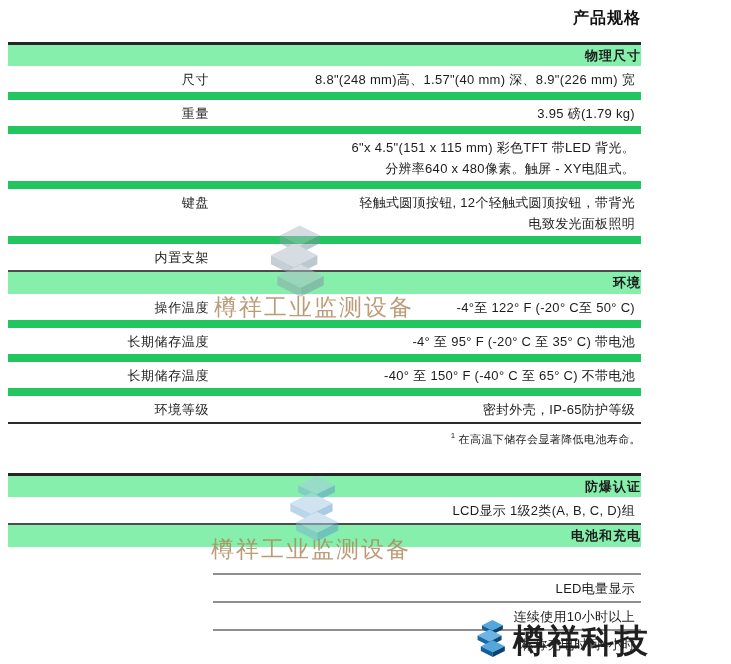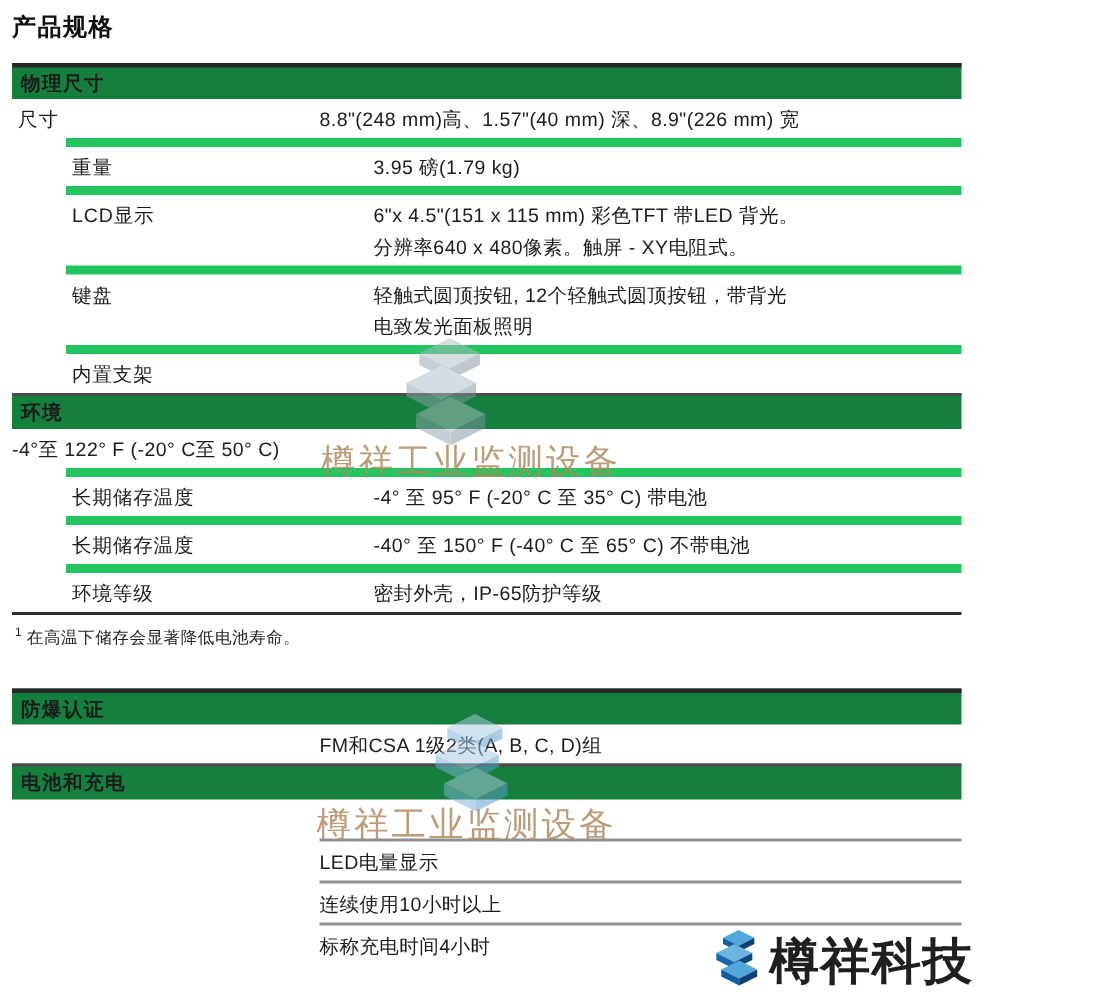--- a/index.html
+++ b/index.html
@@ -1,31 +1,31 @@
 <!DOCTYPE html>
 <html><head>
 <meta charset="utf-8">
 <style>
   * { margin:0; padding:0; box-sizing:border-box; }
   html,body { width:731px; height:664px; overflow:hidden; background:#ffffff;
     font-family:"Liberation Sans","DejaVu Sans",sans-serif; color:#1c1c1c; }
-  .page { position:relative; width:649px; height:664px; padding:8px 8px 0 8px; }
+  .page { position:relative; width:649px; height:664px; padding:8px 8px 0 8px;text-align:right; }
 
   .title { font-size:16px; font-weight:bold; color:#111; letter-spacing:1px; margin-bottom:13px; }
 
   .spec-table { position:relative; z-index:1; }
   #table-0 { border-bottom:2px solid #2b2b2b; }
   #table-1 { margin-top:26px; }
 
-  .sec-header { background:#15803d; border-top:2px solid #4c4c4c; height:24px; line-height:22px;
+  .sec-header { background:#86efac; border-top:2px solid #4c4c4c; height:24px; line-height:22px;
     font-size:13px; font-weight:bold; padding-left:6px; letter-spacing:1px; }
   .sec-header.first { border-top:3px solid #262626; }
 
   .row { display:flex; align-items:stretch; }
-  .row.df + .row.df { border-top:6px solid #22c55e;margin-left:36px; }
+  .row.df + .row.df { border-top:8px solid #22c55e; }
   .row.dv + .row.dv .cell.value { border-top:2px solid #8f8f8f; }
   .cell { font-size:13px; }
   .cell.label { width:205px; flex:none; padding:3px 4px 2px 4px; }
   .cell.value { flex:1; padding:3px 6px 2px 0; }
   .line { line-height:21px; min-height:21px; letter-spacing:0.3px; }
   .cell.label .line { letter-spacing:0.6px; }
 
   .footnote { font-size:11px; color:#232323; padding:7px 0 0 2px; letter-spacing:0.4px; }
   .footnote sup { font-size:8px; margin-right:3px; }
 
@@ -61,23 +61,20 @@
       </div>
       <div class="row df">
         <div class="cell label">
           <div class="line">重量</div>
         </div>
         <div class="cell value">
           <div class="line">3.95 磅(1.79 kg)</div>
         </div>
       </div>
       <div class="row df">
-        <div class="cell label">
-          <div class="line">LCD显示</div>
-        </div>
         <div class="cell value">
           <div class="line">6"x 4.5"(151 x 115 mm) 彩色TFT 带LED 背光。</div>
           <div class="line">分辨率640 x 480像素。触屏 - XY电阻式。</div>
         </div>
       </div>
       <div class="row df">
         <div class="cell label">
           <div class="line">键盘</div>
         </div>
         <div class="cell value">
@@ -88,20 +85,23 @@
       <div class="row df">
         <div class="cell label">
           <div class="line">内置支架</div>
         </div>
         <div class="cell value">
           <div class="line"></div>
         </div>
       </div>
       <div class="sec-header">环境</div>
       <div class="row df">
+        <div class="cell label">
+          <div class="line">操作温度</div>
+        </div>
         <div class="cell value">
           <div class="line">-4°至 122° F (-20° C至 50° C)</div>
         </div>
       </div>
       <div class="row df">
         <div class="cell label">
           <div class="line">长期储存温度</div>
         </div>
         <div class="cell value">
           <div class="line">-4° 至 95° F (-20° C 至 35° C) 带电池</div>
@@ -127,21 +127,21 @@
 
   <div class="footnote"><sup>1</sup><span>在高温下储存会显著降低电池寿命。</span></div>
 
   <div class="spec-table" id="table-1">
       <div class="sec-header first">防爆认证</div>
       <div class="row dv">
         <div class="cell label">
           <div class="line"></div>
         </div>
         <div class="cell value">
-          <div class="line">FM和CSA 1级2类(A, B, C, D)组</div>
+          <div class="line">LCD显示 1级2类(A, B, C, D)组</div>
         </div>
       </div>
       <div class="sec-header">电池和充电</div>
       <div class="row dv">
         <div class="cell label">
           <div class="line"></div>
         </div>
       </div>
       <div class="row dv">
         <div class="cell label">

